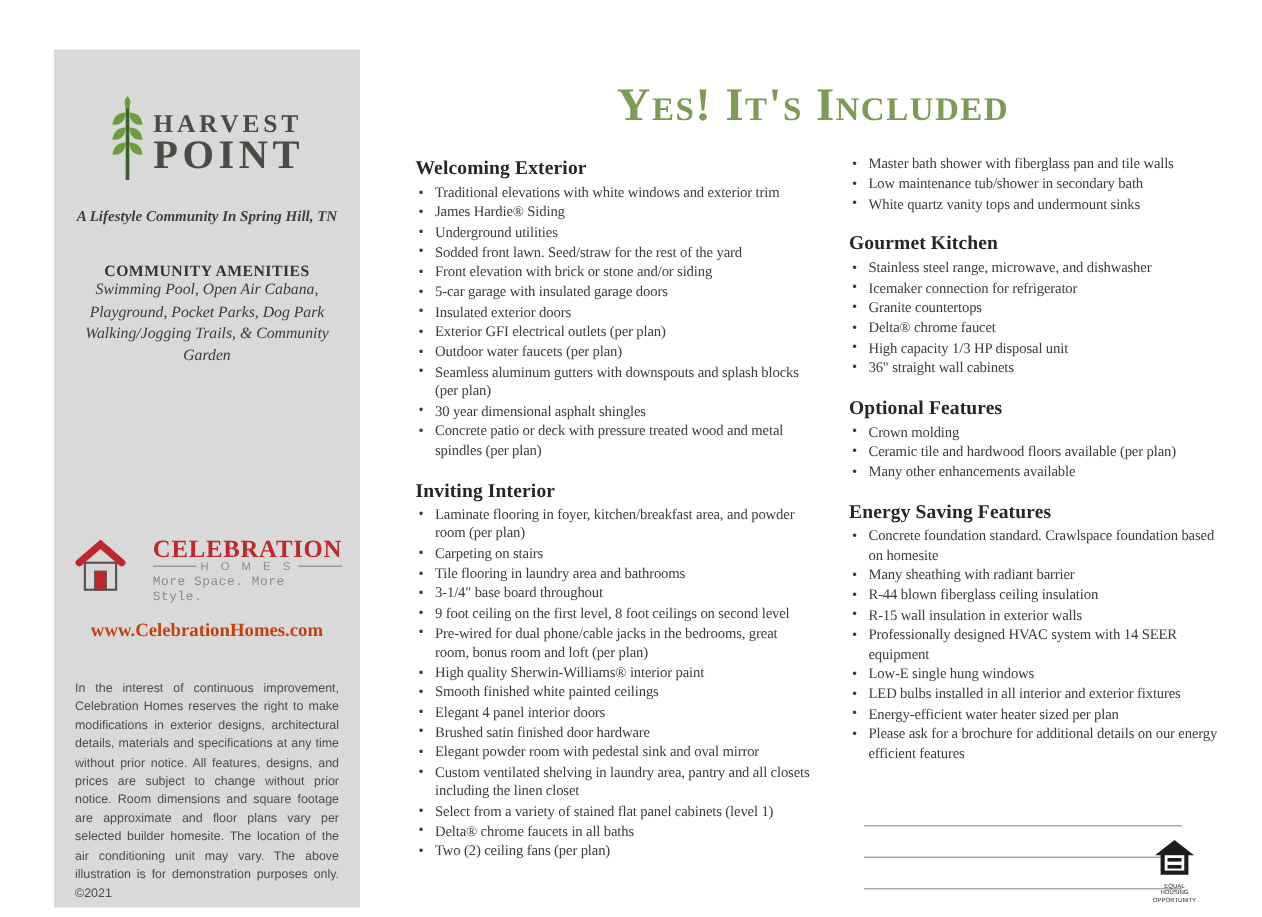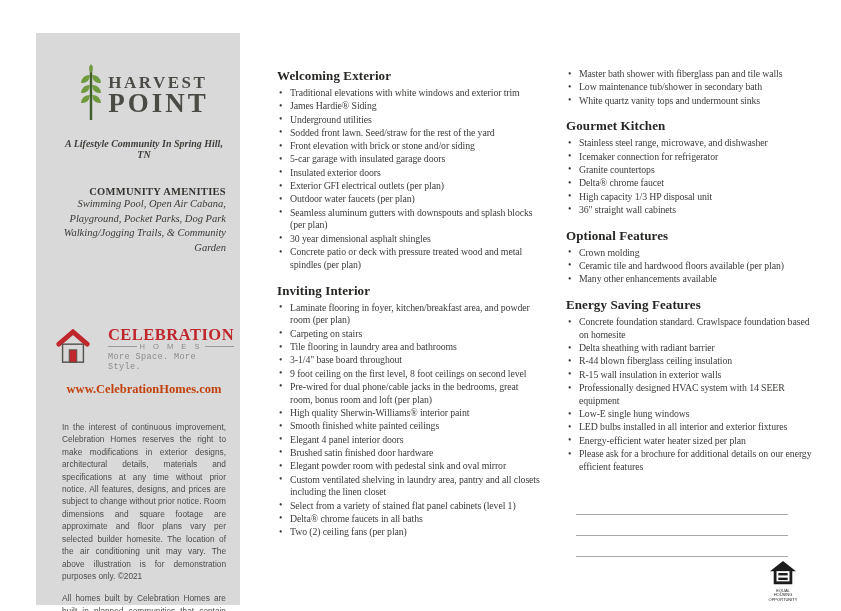--- a/index.html
+++ b/index.html
@@ -11,32 +11,32 @@
     position: relative;
     overflow: hidden;
   }
 
   
   .sidebar {
     position: absolute;
     left: 36px; top: 33px;
     width: 204px; height: 572px;
     background: #d9d9d9;
-    padding: 22px 14px 10px 26px;
+    padding: 22px 14px 10px 14px;
   }
   .hp-logo { display: flex; justify-content: center; align-items: center; gap: 5px; margin-top: 8px; }
   .hp-logo-text { text-align: left; color: #4b4b46; }
   .hp-name1 { font-size: 17px; letter-spacing: 2.5px; font-weight: 600; line-height: 17px; }
   .hp-name2 { font-size: 27px; letter-spacing: 3px; font-weight: 600; line-height: 24px; }
   .hp-tagline { margin-top: 13px; text-align: center; font-style: italic; font-weight: bold; font-size: 10px; color: #3e3e3a; }
-  .amenities { margin-top: 26px; text-align: right; }
+  .amenities { margin-top: 26px; text-align: center; }
   .amenities-title { font-size: 10.5px; font-weight: bold; letter-spacing: 0.3px; color: #33332f; }
   .amenities-line { font-size: 10.5px; font-style: italic; line-height: 1.4; color: #3a3a36; }
 
-  .builder-logo { margin-top: 71px; display: flex; justify-content: center; align-items: center; gap: 16px; }
+  .builder-logo { margin-top: 112px; display: flex; justify-content: center; align-items: center; gap: 16px; }
   .builder-text { width: 128px; }
   .builder-name { color: #c0272d; font-size: 16.5px; font-weight: bold; letter-spacing: 0.5px; line-height: 15px; }
   .builder-sub { display: flex; align-items: center; gap: 3px; color: #8b8b89; font-size: 7.5px; letter-spacing: 3px; font-family: "Liberation Sans", sans-serif; }
   .builder-sub::before, .builder-sub::after { content: ""; flex: 1; border-top: 1px solid #9a9a98; }
   .builder-tagline { color: #8b8b89; font-size: 8.5px; letter-spacing: 0.4px; margin-top: 1px; font-family: Liberation Mono, monospace; }
   .website { margin-top: 10px; text-align: center; font-size: 12.5px; font-weight: bold; color: #c2410c; }
 
   .disclaimer { margin-top: 24px; font-family: "Liberation Sans", sans-serif; font-size: 8.3px; line-height: 1.5; color: #4c4c4a; text-align: justify; }
   .disclaimer p + p { margin-top: 10px; }
 
@@ -126,20 +126,21 @@
 
   <div class="website">www.CelebrationHomes.com</div>
 
   <div class="disclaimer">
     <p>In the interest of continuous improvement, Celebration Homes reserves the right to make modifications in exterior designs, architectural details, materials and specifications at any time without prior notice. All features, designs, and prices are subject to change without prior notice. Room dimensions and square footage are approximate and floor plans vary per selected builder homesite. The location of the air conditioning unit may vary. The above illustration is for demonstration purposes only. ©2021</p>
     <p>All homes built by Celebration Homes are built in planned communities that contain deed restrictions, use restrictions and maintenance fees. Please consult your sales representative to obtain an official copy of the deed restrictions.</p>
   </div>
 </div>
 
 <div class="main">
+  <div class="page-title">Yes! It's Included</div>
   <div class="columns">
     <div class="col-left">
         <div class="section">
           <h3>Welcoming Exterior</h3>
           <ul>
             <li>Traditional elevations with white windows and exterior trim</li>
             <li>James Hardie® Siding</li>
             <li>Underground utilities</li>
             <li>Sodded front lawn. Seed/straw for the rest of the yard</li>
             <li>Front elevation with brick or stone and/or siding</li>
@@ -198,21 +199,21 @@
           <ul>
             <li>Crown molding</li>
             <li>Ceramic tile and hardwood floors available (per plan)</li>
             <li>Many other enhancements available</li>
           </ul>
         </div>
         <div class="section">
           <h3>Energy Saving Features</h3>
           <ul>
             <li>Concrete foundation standard. Crawlspace foundation based on homesite</li>
-            <li>Delta sheathing with radiant barrier</li>
+            <li>Many sheathing with radiant barrier</li>
             <li>R-44 blown fiberglass ceiling insulation</li>
             <li>R-15 wall insulation in exterior walls</li>
             <li>Professionally designed HVAC system with 14 SEER equipment</li>
             <li>Low-E single hung windows</li>
             <li>LED bulbs installed in all interior and exterior fixtures</li>
             <li>Energy-efficient water heater sized per plan</li>
             <li>Please ask for a brochure for additional details on our energy efficient features</li>
           </ul>
         </div>
         <div class="signature-block">

